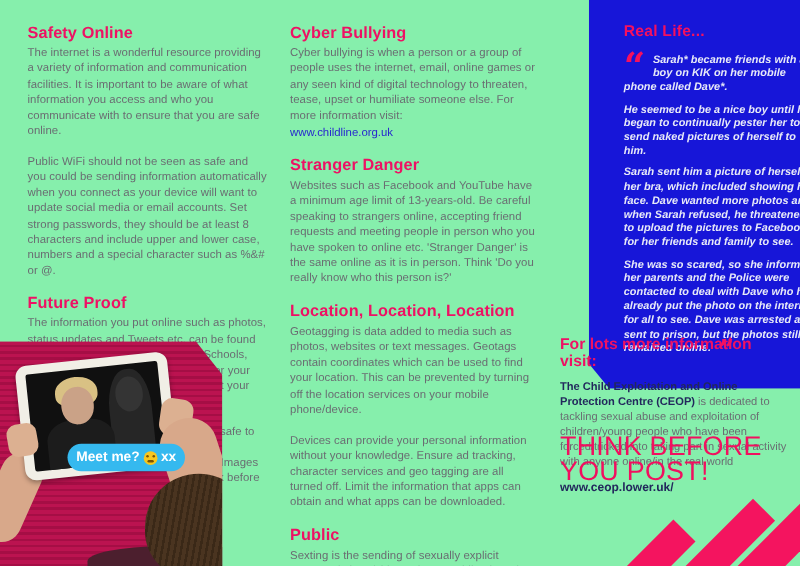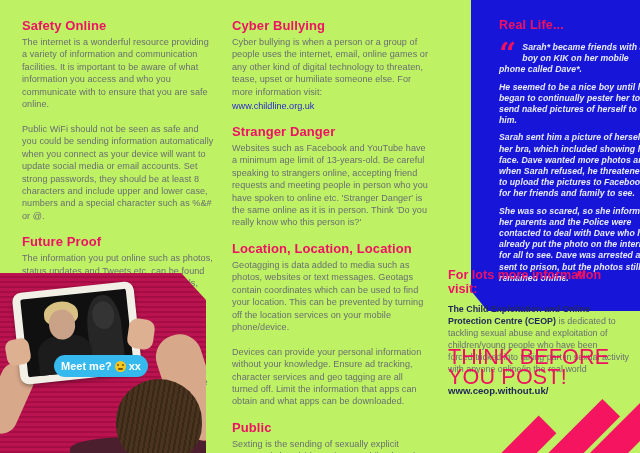--- a/index.html
+++ b/index.html
@@ -1,18 +1,18 @@
 <!DOCTYPE html>
 <html><head>
 <meta charset="utf-8">
 <style>
   * { margin:0; padding:0; box-sizing:border-box; }
   html,body { width:640px; height:453px; }
   body { font-family:"Liberation Sans", sans-serif; background:#ffffff; }
-  .page { position:relative; width:640px; height:453px; background:#bef264; overflow:hidden; }
+  .page { position:relative; width:640px; height:453px; background:#86efac; overflow:hidden; }
 
   
   .col { position:absolute; top:14px; }
   .col-left   { left:22px;  width:192px; }
   .col-middle { left:232px; width:197px; }
 
   h2.sec { color:#ee1164; font-size:13px; font-weight:bold; letter-spacing:.1px; margin:11px 0 3px; }
   .col h2.sec:first-child { margin-top:4px; }
   p.body { color:#6a6d72; font-size:9.1px; line-height:12.45px; margin-bottom:12px; letter-spacing:.05px; }
   p.body.tight { margin-bottom:2px; }
@@ -36,21 +36,21 @@
   .info a.site { display:block; color:#22285c; font-weight:bold; font-size:9.6px; margin-top:10px; text-decoration:none; }
   .cta { position:absolute; left:448px; top:347px; color:#f1105f; font-size:21.5px; font-weight:400; line-height:20px; letter-spacing:.2px; }
 
   
   .stripe { position:absolute; background:#f4145f; transform:rotate(45deg); }
   .stripe.s1 { left:505px; top:412px; width:25px; height:85px; }
   .stripe.s2 { left:551px; top:388px; width:25px; height:135px; }
   .stripe.s3 { left:597px; top:364px; width:27px; height:175px; }
 
   
-  .photo { position:absolute; left:0; top:273px; width:206px; height:180px;
+  .photo { position:absolute; left:0; top:273px; width:178px; height:180px;
            background:repeating-linear-gradient(180deg,#bb1350 0 3px,#a50e45 3px 5px);
            clip-path:polygon(0 0,88% 0,100% 15%,100% 100%,0 100%); overflow:hidden; }
   .tablet { position:absolute; left:16px; top:14px; width:122px; height:92px; background:#f1efe6;
             border-radius:9px; transform:rotate(-6deg); box-shadow:0 2px 4px rgba(0,0,0,.35); }
   .screen { position:absolute; left:8px; top:7px; right:8px; bottom:7px; background:#101010; border-radius:2px; overflow:hidden; }
   .boy-hair { position:absolute; left:22px; top:6px; width:34px; height:24px; background:#d9c184; border-radius:50% 50% 40% 40%; }
   .boy-face { position:absolute; left:26px; top:14px; width:26px; height:30px; background:#caa287; border-radius:48%; }
   .boy-body { position:absolute; left:12px; top:40px; width:54px; height:40px; background:#1c1c1c; border-radius:40% 40% 0 0; }
   .shadow-figure { position:absolute; right:8px; top:4px; width:34px; height:70px; background:#262626; border-radius:45% 45% 0 0; }
   .shadow-face { position:absolute; right:14px; top:10px; width:22px; height:28px; background:#343434; border-radius:50%; }
@@ -77,21 +77,21 @@
     <h2 class="sec">Safety Online</h2>
     <p class="body">The internet is a wonderful resource providing a variety of information and communication facilities. It is important to be aware of what information you access and who you communicate with to ensure that you are safe online.</p>
     <p class="body">Public WiFi should not be seen as safe and you could be sending information automatically when you connect as your device will want to update social media or email accounts. Set strong passwords, they should be at least 8 characters and include upper and lower case, numbers and a special character such as %&amp;# or @.</p>
     <h2 class="sec">Future Proof</h2>
     <p class="body">The information you put online such as photos, status updates and Tweets etc. can be found using search engines like Google. Schools, colleges and employers can search for your information online and this could affect your future.</p>
     <p class="body">Do you know what is appropriate and safe to share and post online? This includes comments, blogs, photos and videos. Images on the internet are there forever! Think before you post.</p>
   </div>
 
   <div class="col col-middle">
     <h2 class="sec">Cyber Bullying</h2>
-    <p class="body tight">Cyber bullying is when a person or a group of people uses the internet, email, online games or any other kind of digital technology to threaten, tease, upset or humiliate someone else. For more information visit:</p>
+    <p class="body tight">Cyber bullying is when a person or a group of people uses the internet, email, online games or any seen kind of digital technology to threaten, tease, upset or humiliate someone else. For more information visit:</p>
     <a class="inline-link" href="#">www.childline.org.uk</a>
 
     <h2 class="sec">Stranger Danger</h2>
     <p class="body">Websites such as Facebook and YouTube have a minimum age limit of 13-years-old. Be careful speaking to strangers online, accepting friend requests and meeting people in person who you have spoken to online etc. 'Stranger Danger' is the same online as it is in person. Think 'Do you really know who this person is?'</p>
 
     <h2 class="sec">Location, Location, Location</h2>
     <p class="body">Geotagging is data added to media such as photos, websites or text messages. Geotags contain coordinates which can be used to find your location. This can be prevented by turning off the location services on your mobile phone/device.</p>
     <p class="body">Devices can provide your personal information without your knowledge. Ensure ad tracking, character services and geo tagging are all turned off. Limit the information that apps can obtain and what apps can be downloaded.</p>
 
     <h2 class="sec">Public</h2>
@@ -103,21 +103,21 @@
     <h2>Real Life...</h2>
     <p><span class="quote open">“</span><span>Sarah* became friends with a boy on KIK on her mobile phone called Dave*.</span></p>
     <p>He seemed to be a nice boy until he began to continually pester her to send naked pictures of herself to him.</p>
     <p>Sarah sent him a picture of herself in her bra, which included showing her face. Dave wanted more photos and when Sarah refused, he threatened to upload the pictures to Facebook for her friends and family to see.</p>
     <p><span>She was so scared, so she informed her parents and the Police were contacted to deal with Dave who had already put the photo on the internet for all to see. Dave was arrested and sent to prison, but the photos still remained online.</span><span class="quote close">”</span></p>
   </div>
 
   <div class="info">
     <h2>For lots more information visit:</h2>
     <p><span class="lead">The Child Exploitation and Online Protection Centre (CEOP)</span><span> is dedicated to tackling sexual abuse and exploitation of children/young people who have been forced/tricked into taking part in sexual activity with anyone online/in the real world</span></p>
-    <a class="site" href="#">www.ceop.without.uk/</a>
+    <a class="site" href="#">www.ceop.lower.uk/</a>
   </div>
 
   <div class="cta">
     <div>THINK BEFORE</div>
     <div>YOU POST!</div>
   </div>
 
   <div class="stripe s1"></div>
   <div class="stripe s2"></div>
   <div class="stripe s3"></div>

